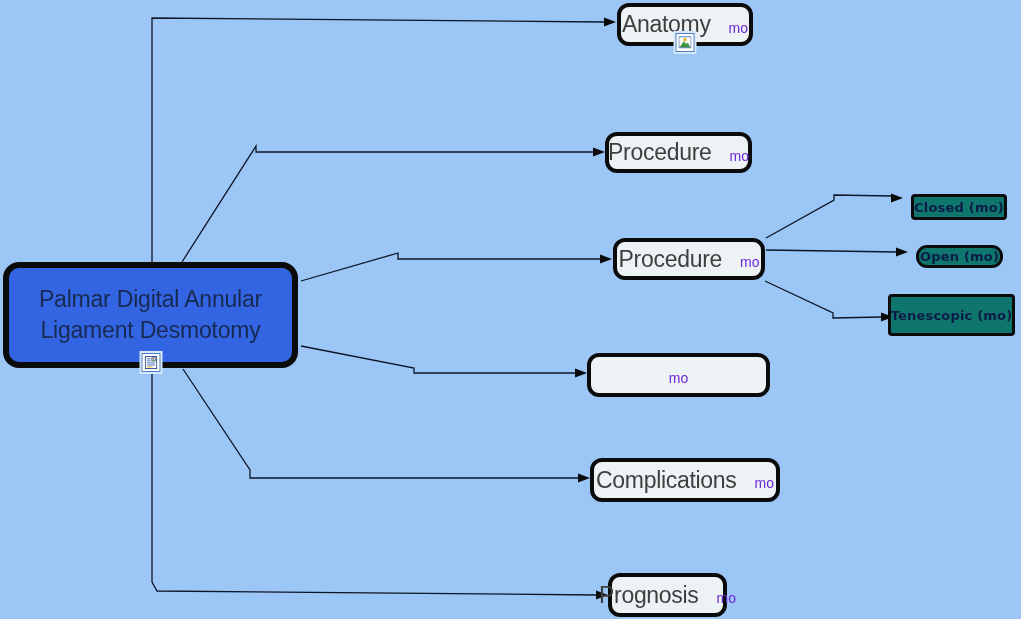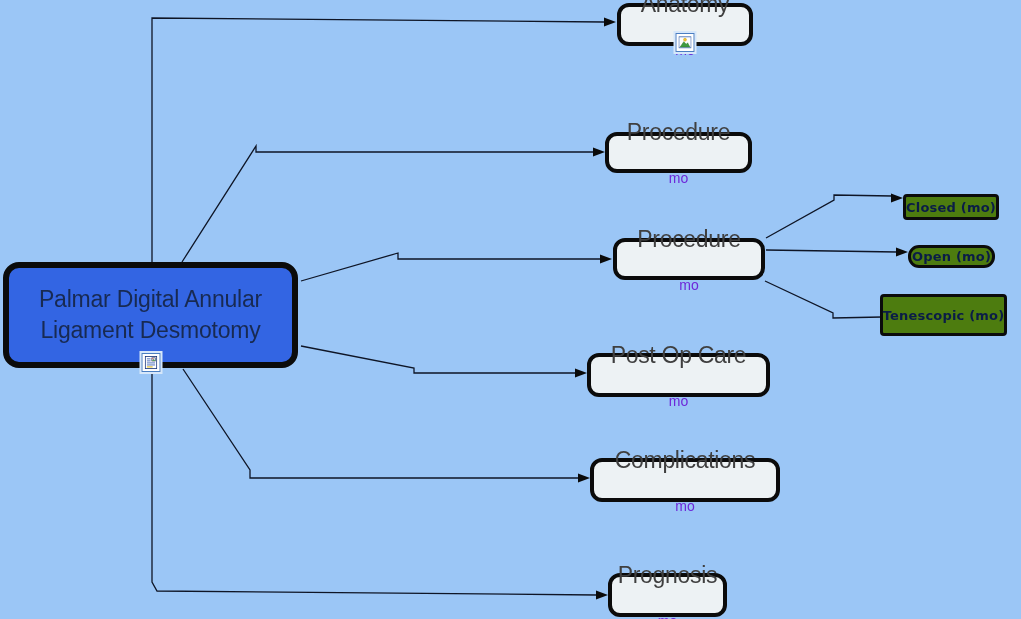--- a/index.html
+++ b/index.html
@@ -21,29 +21,30 @@
     flex-direction:column;
   }
   .root-node .line{
     color:#182a52;font-size:23px;line-height:31px;letter-spacing:-0.2px;
     text-align:center;white-space:nowrap;
   }
 
   .main-node{
     background:#edf2f4;
     border:4px solid #0b0b0b;border-radius:12px;
-    gap:18px;white-space:nowrap;flex-direction:column;
+    gap:18px;white-space:nowrap;
   }
   .main-node .label{color:#3f3f3f;font-size:23px;letter-spacing:-0.3px;}
   .main-node .suffix{color:#6d28d9;font-size:14px;align-self:center;margin-top:6px;}
 
   .sub-node{
-    background:#4d7c0f;
+    background:#0f766e;
     border:3px solid #0b0b0b;border-radius:4px;
     white-space:nowrap;
+    margin-left:8px;
   }
   .sub-node .sublabel{
     color:#0a1c47;font-size:13px;font-weight:bold;
     font-family:"DejaVu Sans","Liberation Sans",sans-serif;
     letter-spacing:0.2px;
   }
 
   
   #node-anatomy{left:617px;top:3px;width:136px;height:43px;}
   #node-indication{left:605px;top:132px;width:147px;height:41px;}
@@ -128,21 +129,20 @@
     <span class="label">Procedure</span>
     <span class="suffix">mo</span>
   </div>
 
   <div class="node main-node" id="node-procedure">
     <span class="label">Procedure</span>
     <span class="suffix">mo</span>
   </div>
 
   <div class="node main-node" id="node-postop">
-    <span class="label">Post Op Care</span>
     <span class="suffix">mo</span>
   </div>
 
   <div class="node main-node" id="node-complications">
     <span class="label">Complications</span>
     <span class="suffix">mo</span>
   </div>
 
   <div class="node main-node" id="node-prognosis">
     <span class="label">Prognosis</span>

